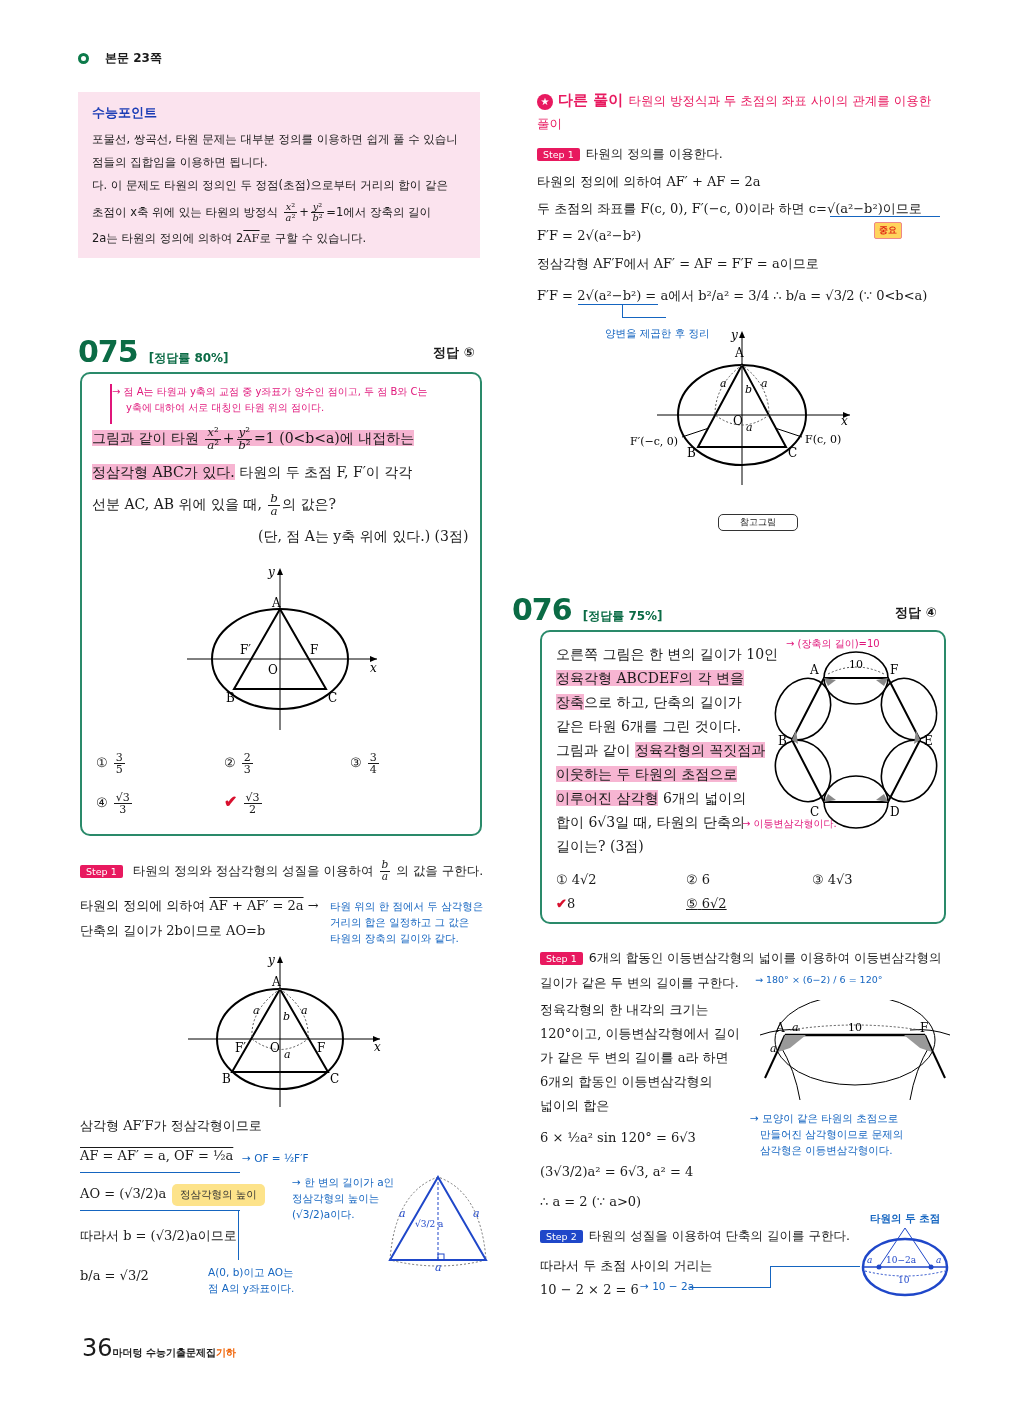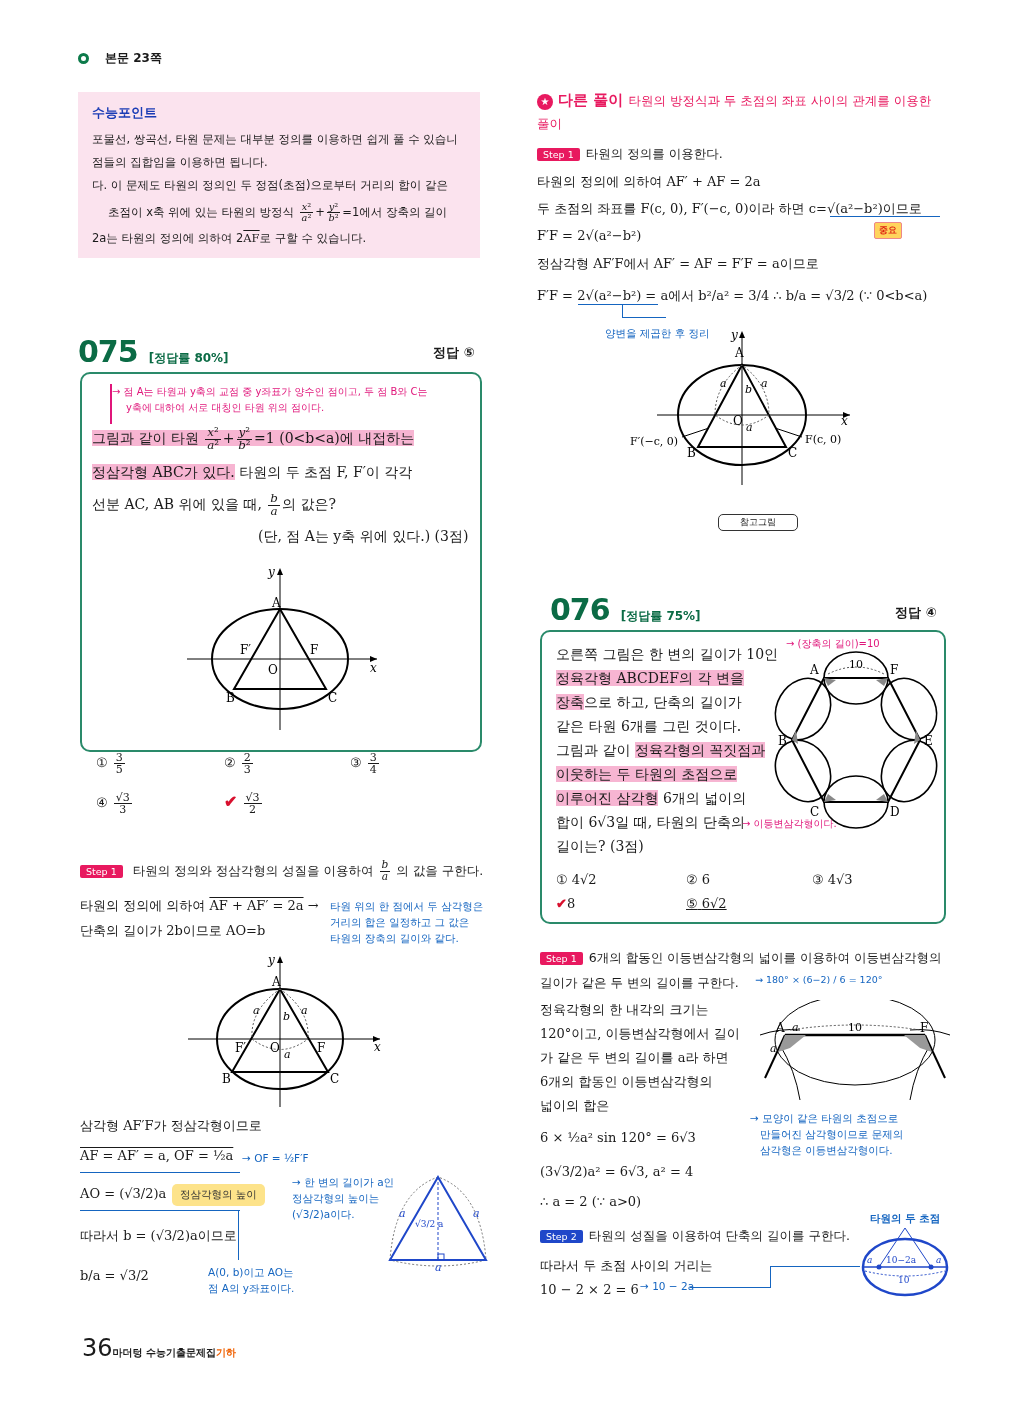--- a/index.html
+++ b/index.html
@@ -42,42 +42,42 @@
 <div class="abs page-ref">
   <span class="dot"></span>
   <span>본문 23쪽</span>
 </div>
 
 <div class="abs tip-box">
   <div class="tip-title">수능포인트</div>
   <div class="tip-text">포물선, 쌍곡선, 타원 문제는 대부분 정의를 이용하면 쉽게 풀 수 있습니</div>
   <div class="tip-text">점들의 집합임을 이용하면 됩니다.</div>
   <div class="tip-text">다. 이 문제도 타원의 정의인 두 정점(초점)으로부터 거리의 합이 같은</div>
-  <div class="tip-text" style="line-height:30px;margin-left:16px;">
+  <div class="tip-text" style="line-height:30px;">
     <span>초점이 x축 위에 있는 타원의 방정식</span>
     <span class="frac">
         <span class="num"><i>x</i>²</span>
         <span><i>a</i>²</span>
       </span>+<span class="frac">
         <span class="num"><i>y</i>²</span>
         <span><i>b</i>²</span>
       </span><span>=1에서 장축의 길이</span>
   </div>
   <div class="tip-text">
     <span>2a는 타원의 정의에 의하여 2</span><span class="ov serif">AF</span><span>로 구할 수 있습니다.</span>
   </div>
 </div>
 
 <div class="abs" style="left:78px; top:334px;">
   <span class="prob-num">075</span>
   <span class="prob-rate">[정답률 80%]</span>
 </div>
 <div class="abs answer" style="left:433px; top:344px;">정답 ⑤</div>
 
-<div class="abs q-box" style="left:80px; top:372px; width:402px; height:380px;">
+<div class="abs q-box" style="left:80px; top:372px; width:402px; height:464px;">
   <div class="abs" style="left:28px; top:10px; width:2px; height:40px; background:#e0157a;"></div>
   <div class="abs pink-note" style="left:30px; top:10px;">
     <div>→ <span>점 A는 타원과 y축의 교점 중 y좌표가 양수인 점이고, 두 점 B와 C는</span></div>
     <div style="padding-left:14px;">y축에 대하여 서로 대칭인 타원 위의 점이다.</div>
   </div>
   <div class="abs q-text" style="left:10px; top:48px;">
     <span class="hl"><span>그림과 같이 타원</span> <span class="frac">
           <span class="num"><i>x</i>²</span>
           <span><i>a</i>²</span>
         </span>+<span class="frac">
@@ -259,21 +259,21 @@
   <text x="108" y="100" font-family="DejaVu Serif" font-size="12">O</text>
   <text x="95" y="62" font-family="DejaVu Serif" font-size="11" font-style="italic">a</text>
   <text x="136" y="62" font-family="DejaVu Serif" font-size="11" font-style="italic">a</text>
   <text x="120" y="68" font-family="DejaVu Serif" font-size="11" font-style="italic">b</text>
   <text x="121" y="106" font-family="DejaVu Serif" font-size="11" font-style="italic">a</text>
   <text x="216" y="100" font-family="DejaVu Serif" font-size="12" font-style="italic">x</text>
   <text x="106" y="14" font-family="DejaVu Serif" font-size="12" font-style="italic">y</text>
 </svg>
 <div class="abs ref-badge" style="left:718px; top:514px;">참고그림</div>
 
-<div class="abs" style="left:550px; top:592px;text-align:right;">
+<div class="abs" style="left:512px; top:592px;text-align:right;">
   <span class="prob-num">076</span>
   <span class="prob-rate">[정답률 75%]</span>
 </div>
 <div class="abs answer" style="left:895px; top:604px;">정답 ④</div>
 
 <div class="abs q-box" style="left:540px; top:630px; width:406px; height:294px;">
   <div class="abs q-text" style="left:14px; top:10px; line-height:24px;">
     <div>오른쪽 그림은 한 변의 길이가 10인</div>
     <div><span class="hl">정육각형 ABCDEF의 각 변을</span></div>
     <div><span class="hl">장축</span>으로 하고, 단축의 길이가</div>

